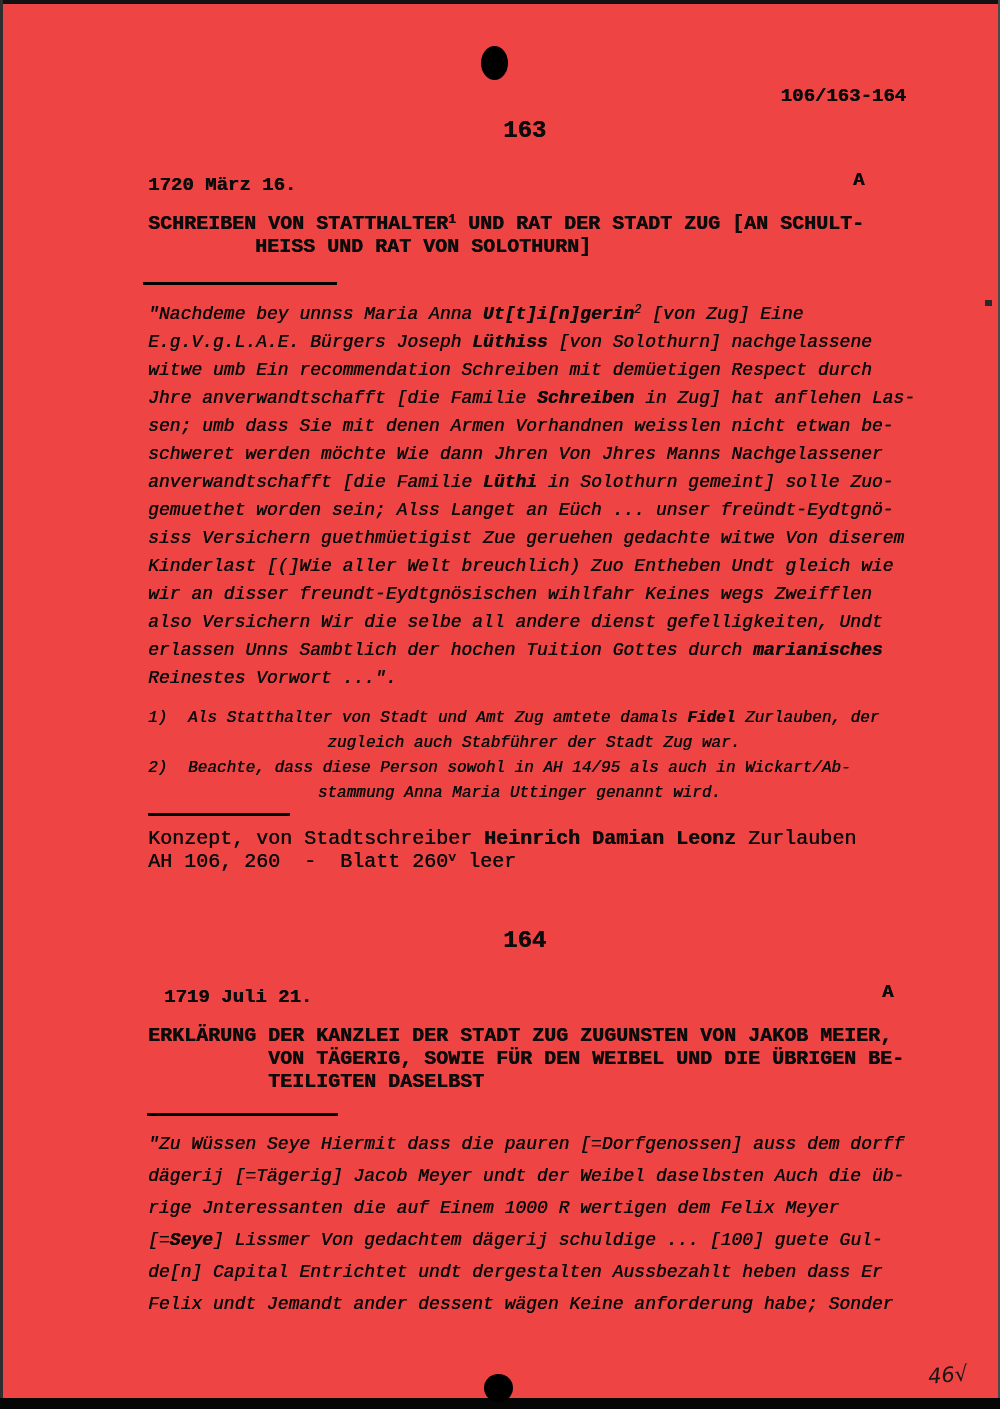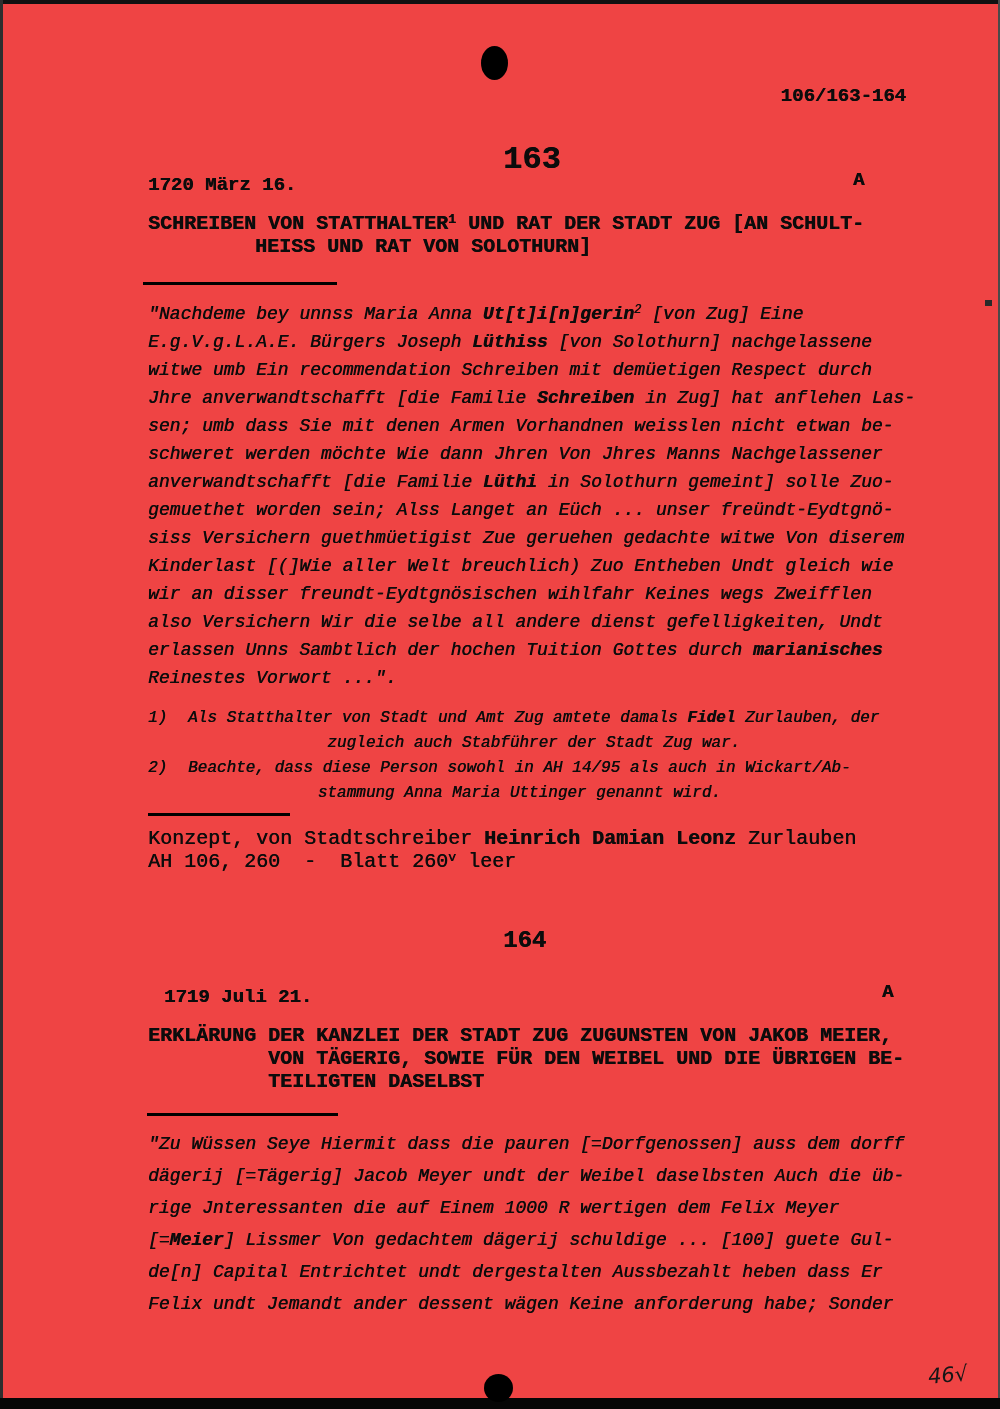--- a/index.html
+++ b/index.html
@@ -18,21 +18,21 @@
   .edge-left{left:0;top:0;width:3px;height:1409px;background:#2e2e2e;}
   .edge-right{right:0;top:0;width:2px;height:1409px;background:#4a4a4a;}
   .edge-bottom{left:0;top:1398px;width:1000px;height:11px;background:#060606;}
   .hole{background:#000;border-radius:50%;}
   .hole-top{left:481px;top:46px;width:27px;height:34px;}
   .hole-bottom{left:484px;top:1374px;width:29px;height:28px;}
   .speck{left:985px;top:300px;width:7px;height:6px;background:#2a2a2a;}
 
   
   .ref{right:94px;top:85px;font-size:19px;font-weight:bold;}
-  .n163{left:503px;top:117px;font-size:32px;font-weight:bold;margin-top:24px;}
+  .n163{left:503px;top:117px;font-size:24px;font-weight:bold;}
   .d163{left:148px;top:174px;font-size:19px;font-weight:bold;}
   .a163{left:853px;top:169px;font-size:19px;font-weight:bold;}
   .title{font-size:20px;line-height:23px;font-weight:bold;}
   .t163{left:148px;top:212px;}
   .t163 .line:nth-child(2){margin-left:107px;}
   .rule{background:#000;height:3px;}
   .r1{left:143px;top:282px;width:194px;}
   .quote{font-style:italic;font-size:18px;}
   .q1{left:148px;top:300px;}
   .q1 .line{line-height:28px;}
@@ -130,21 +130,21 @@
     <div class="abs title t164">
         <div class="line">ERKLÄRUNG DER KANZLEI DER STADT ZUG ZUGUNSTEN VON JAKOB MEIER,</div>
         <div class="line">VON TÄGERIG, SOWIE FÜR DEN WEIBEL UND DIE ÜBRIGEN BE-</div>
         <div class="line">TEILIGTEN DASELBST</div>
       </div>
     <div class="abs rule r3"></div>
     <div class="abs quote q2">
         <div class="line">"Zu Wüssen Seye Hiermit dass die pauren [=Dorfgenossen] auss dem dorff</div>
         <div class="line">dägerij [=Tägerig] Jacob Meyer undt der Weibel daselbsten Auch die üb-</div>
         <div class="line">rige Jnteressanten die auf Einem 1000 R wertigen dem Felix Meyer</div>
-        <div class="line">[=<b>Meier</b>] Lissmer Von gedachtem dägerij schuldige ... [100] guete Gul-</div>
+        <div class="line">[=<b>Seye</b>] Lissmer Von gedachtem dägerij schuldige ... [100] guete Gul-</div>
         <div class="line">de[n] Capital Entrichtet undt dergestalten Aussbezahlt heben dass Er</div>
         <div class="line">Felix undt Jemandt ander dessent wägen Keine anforderung habe; Sonder</div>
       </div>
   </section>
 
   <div class="abs hw">46√</div>
 
 </div>
 
 </body></html>

